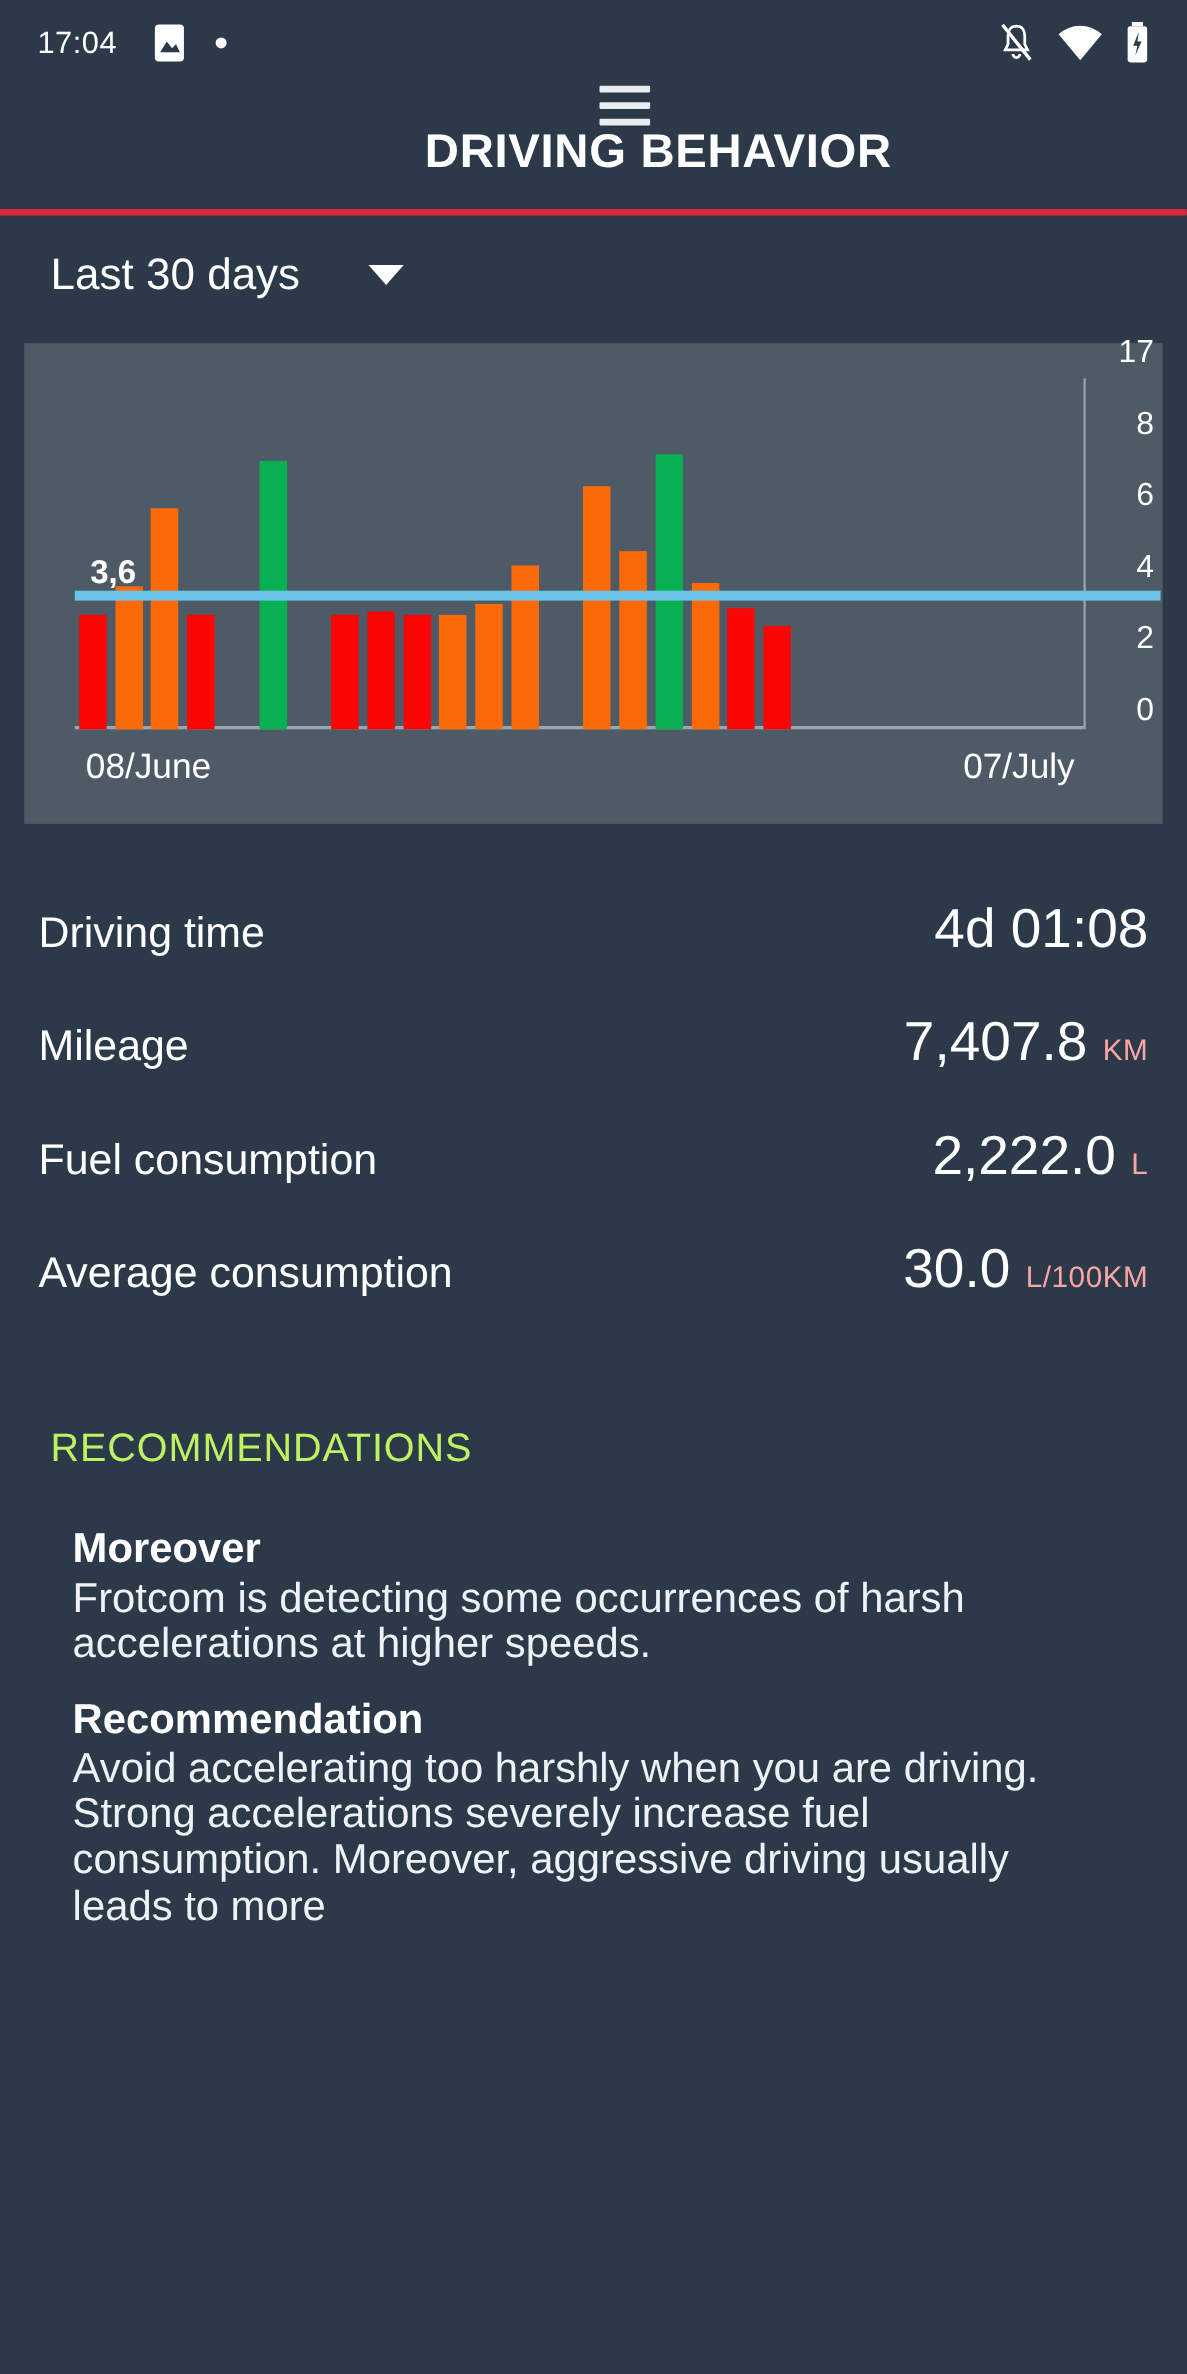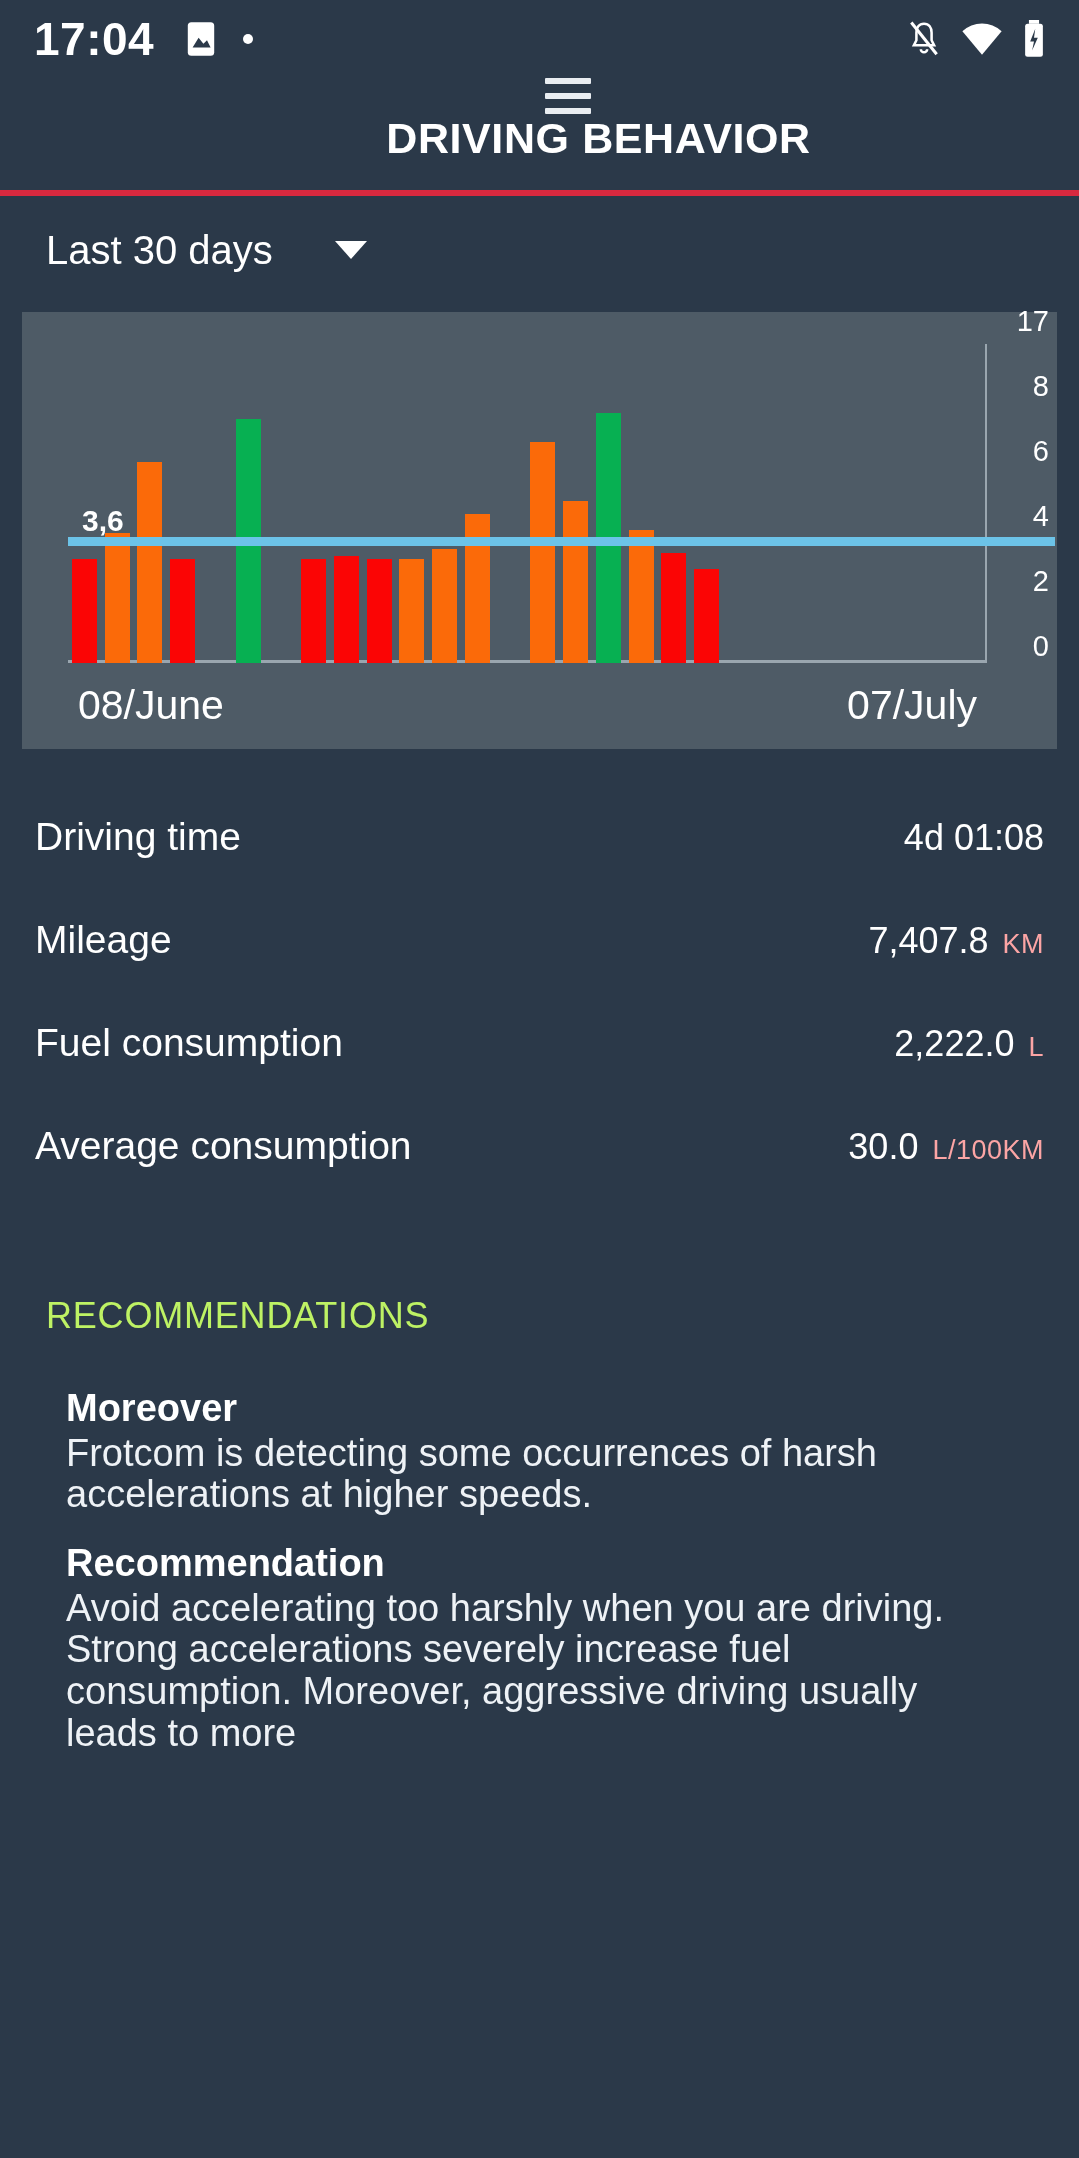--- a/index.html
+++ b/index.html
@@ -9,21 +9,21 @@
     font-family: "Liberation Sans", sans-serif;
     overflow: hidden;
   }
   .screen { position: relative; width: 1079px; height: 2158px; background: #2b3949; }
 
   
   .statusbar {
     height: 78px; display: flex; align-items: center;
     padding: 0 34px; color: #ffffff;
   }
-  .sb-time { font-size: 46px; letter-spacing: .5px; font-weight: 700; }
+  .sb-time { font-size: 28px; letter-spacing: .5px; font-weight: 400; }
   .sb-left-icons { display: flex; align-items: center; gap: 26px; margin-left: 32px; }
   .sb-spacer { flex: 1; }
   .sb-right-icons { display: flex; align-items: center; gap: 20px; }
   .ic { display: inline-block; line-height: 0; }
 
   
   .appbar {
     height: 112px; display: flex; align-items: center;
     padding: 0 0 0 56px; position: relative; flex-direction: column;
   }
@@ -66,21 +66,21 @@
   }
   .axis-h {
     position: absolute; left: 46px; right: 72px; bottom: 86px;
     height: 3px; background: #9aa6af;
   }
   .ytick {
     position: absolute; right: 8px; transform: translateY(-50%);
     color: #ffffff; font-size: 29px; text-align: right; width: 54px;
   }
   .xlab {
-    position: absolute; bottom: 20px; color: #ffffff; font-size: 41px;
+    position: absolute; bottom: 34px; color: #ffffff; font-size: 32px;
   }
   .xlab.left { left: 56px; }
   .xlab.right { right: 80px; }
   .bars {
     position: absolute; left: 0; right: 0; bottom: 0; top: 0;
   }
   .bar { position: absolute; bottom: 0; }
   .threshold {
     position: absolute; left: 0; right: -70px;
     height: 9px; background: #6cc3e8;
@@ -91,21 +91,21 @@
   }
 
   
   .stats { margin-top: 66px; padding: 0 35px; }
   .stat-row {
     display: flex; align-items: baseline; justify-content: space-between;
     height: 103px;
   }
   .stat-label { color: #ffffff; font-size: 39px; font-weight: 400; }
   .stat-right { display: flex; align-items: baseline; }
-  .stat-value { color: #ffffff; font-size: 36px; font-weight: 400; }
+  .stat-value { color: #ffffff; font-size: 50px; font-weight: 400; }
   .stat-unit { color: #fca5a5; font-size: 27px; margin-left: 14px; letter-spacing: .5px; }
 
   
   .rec-head {
     margin: 68px 0 0 46px; color: #bef264;
     font-size: 36px; letter-spacing: .8px;
   }
   .rec-body { margin: 48px 64px 0 66px; }
   .rec-block { margin-bottom: 24px; }
   .rec-title { color: #ffffff; font-size: 38px; font-weight: 700; line-height: 1.25; }

